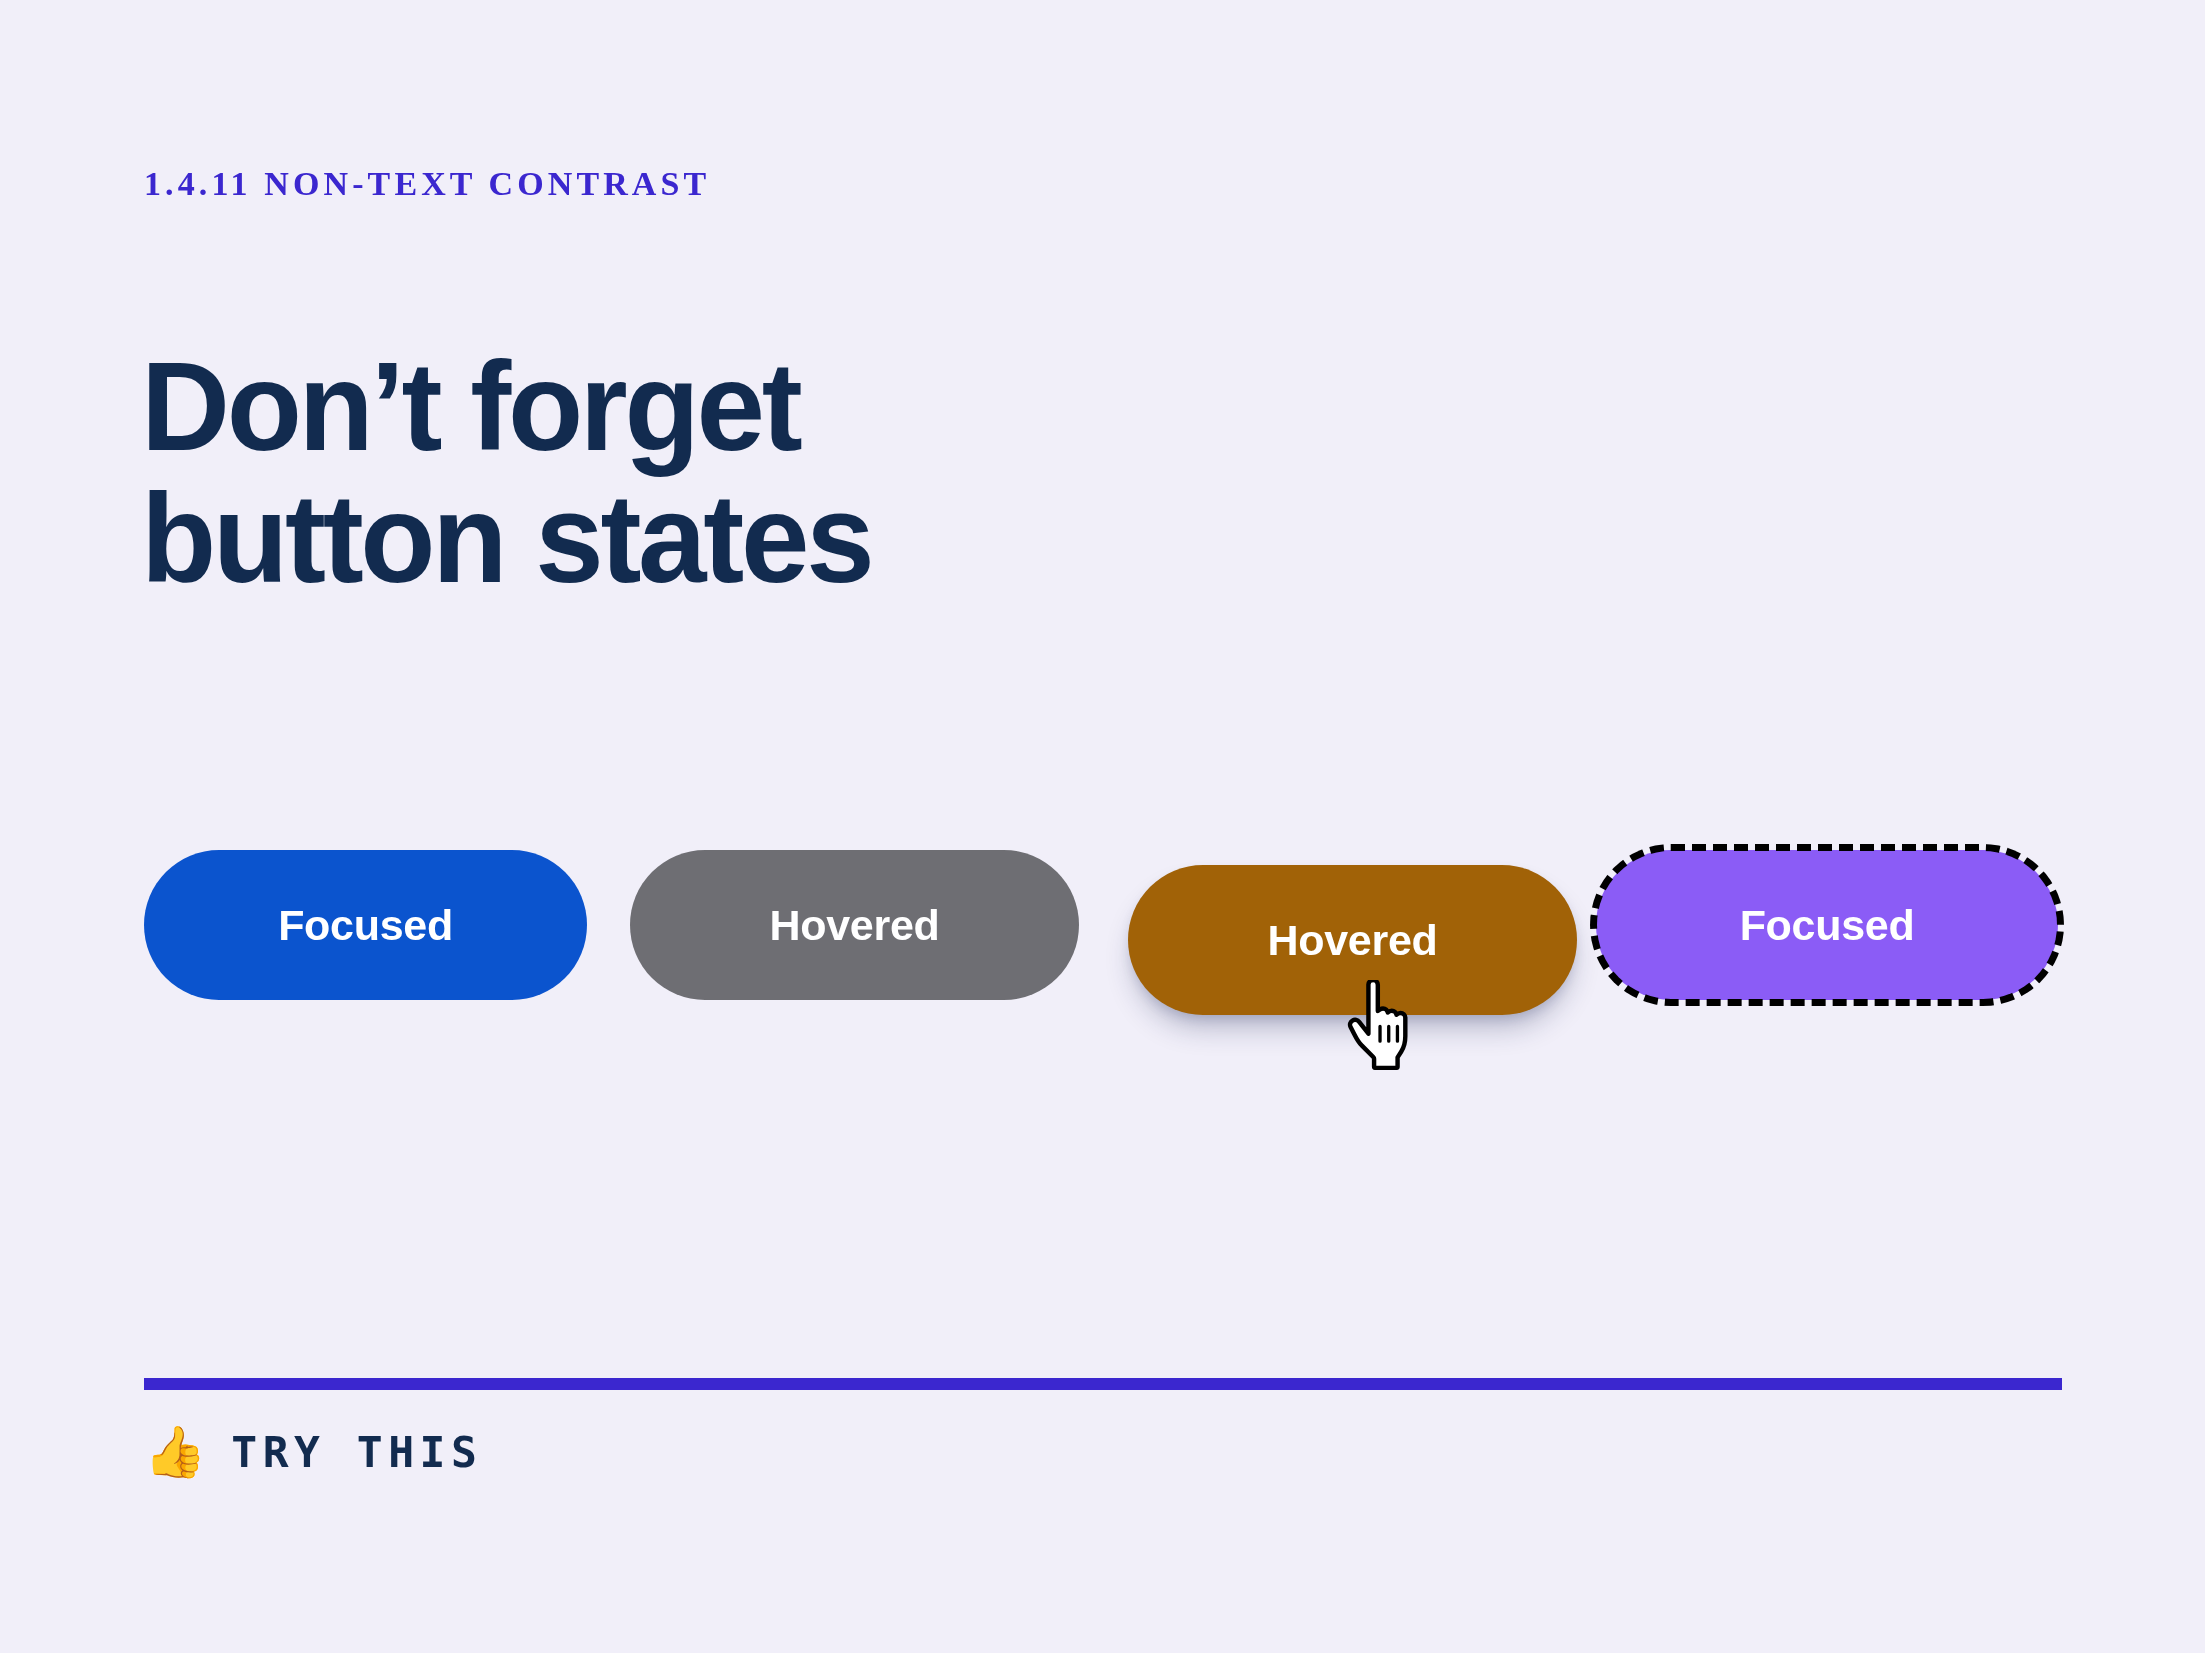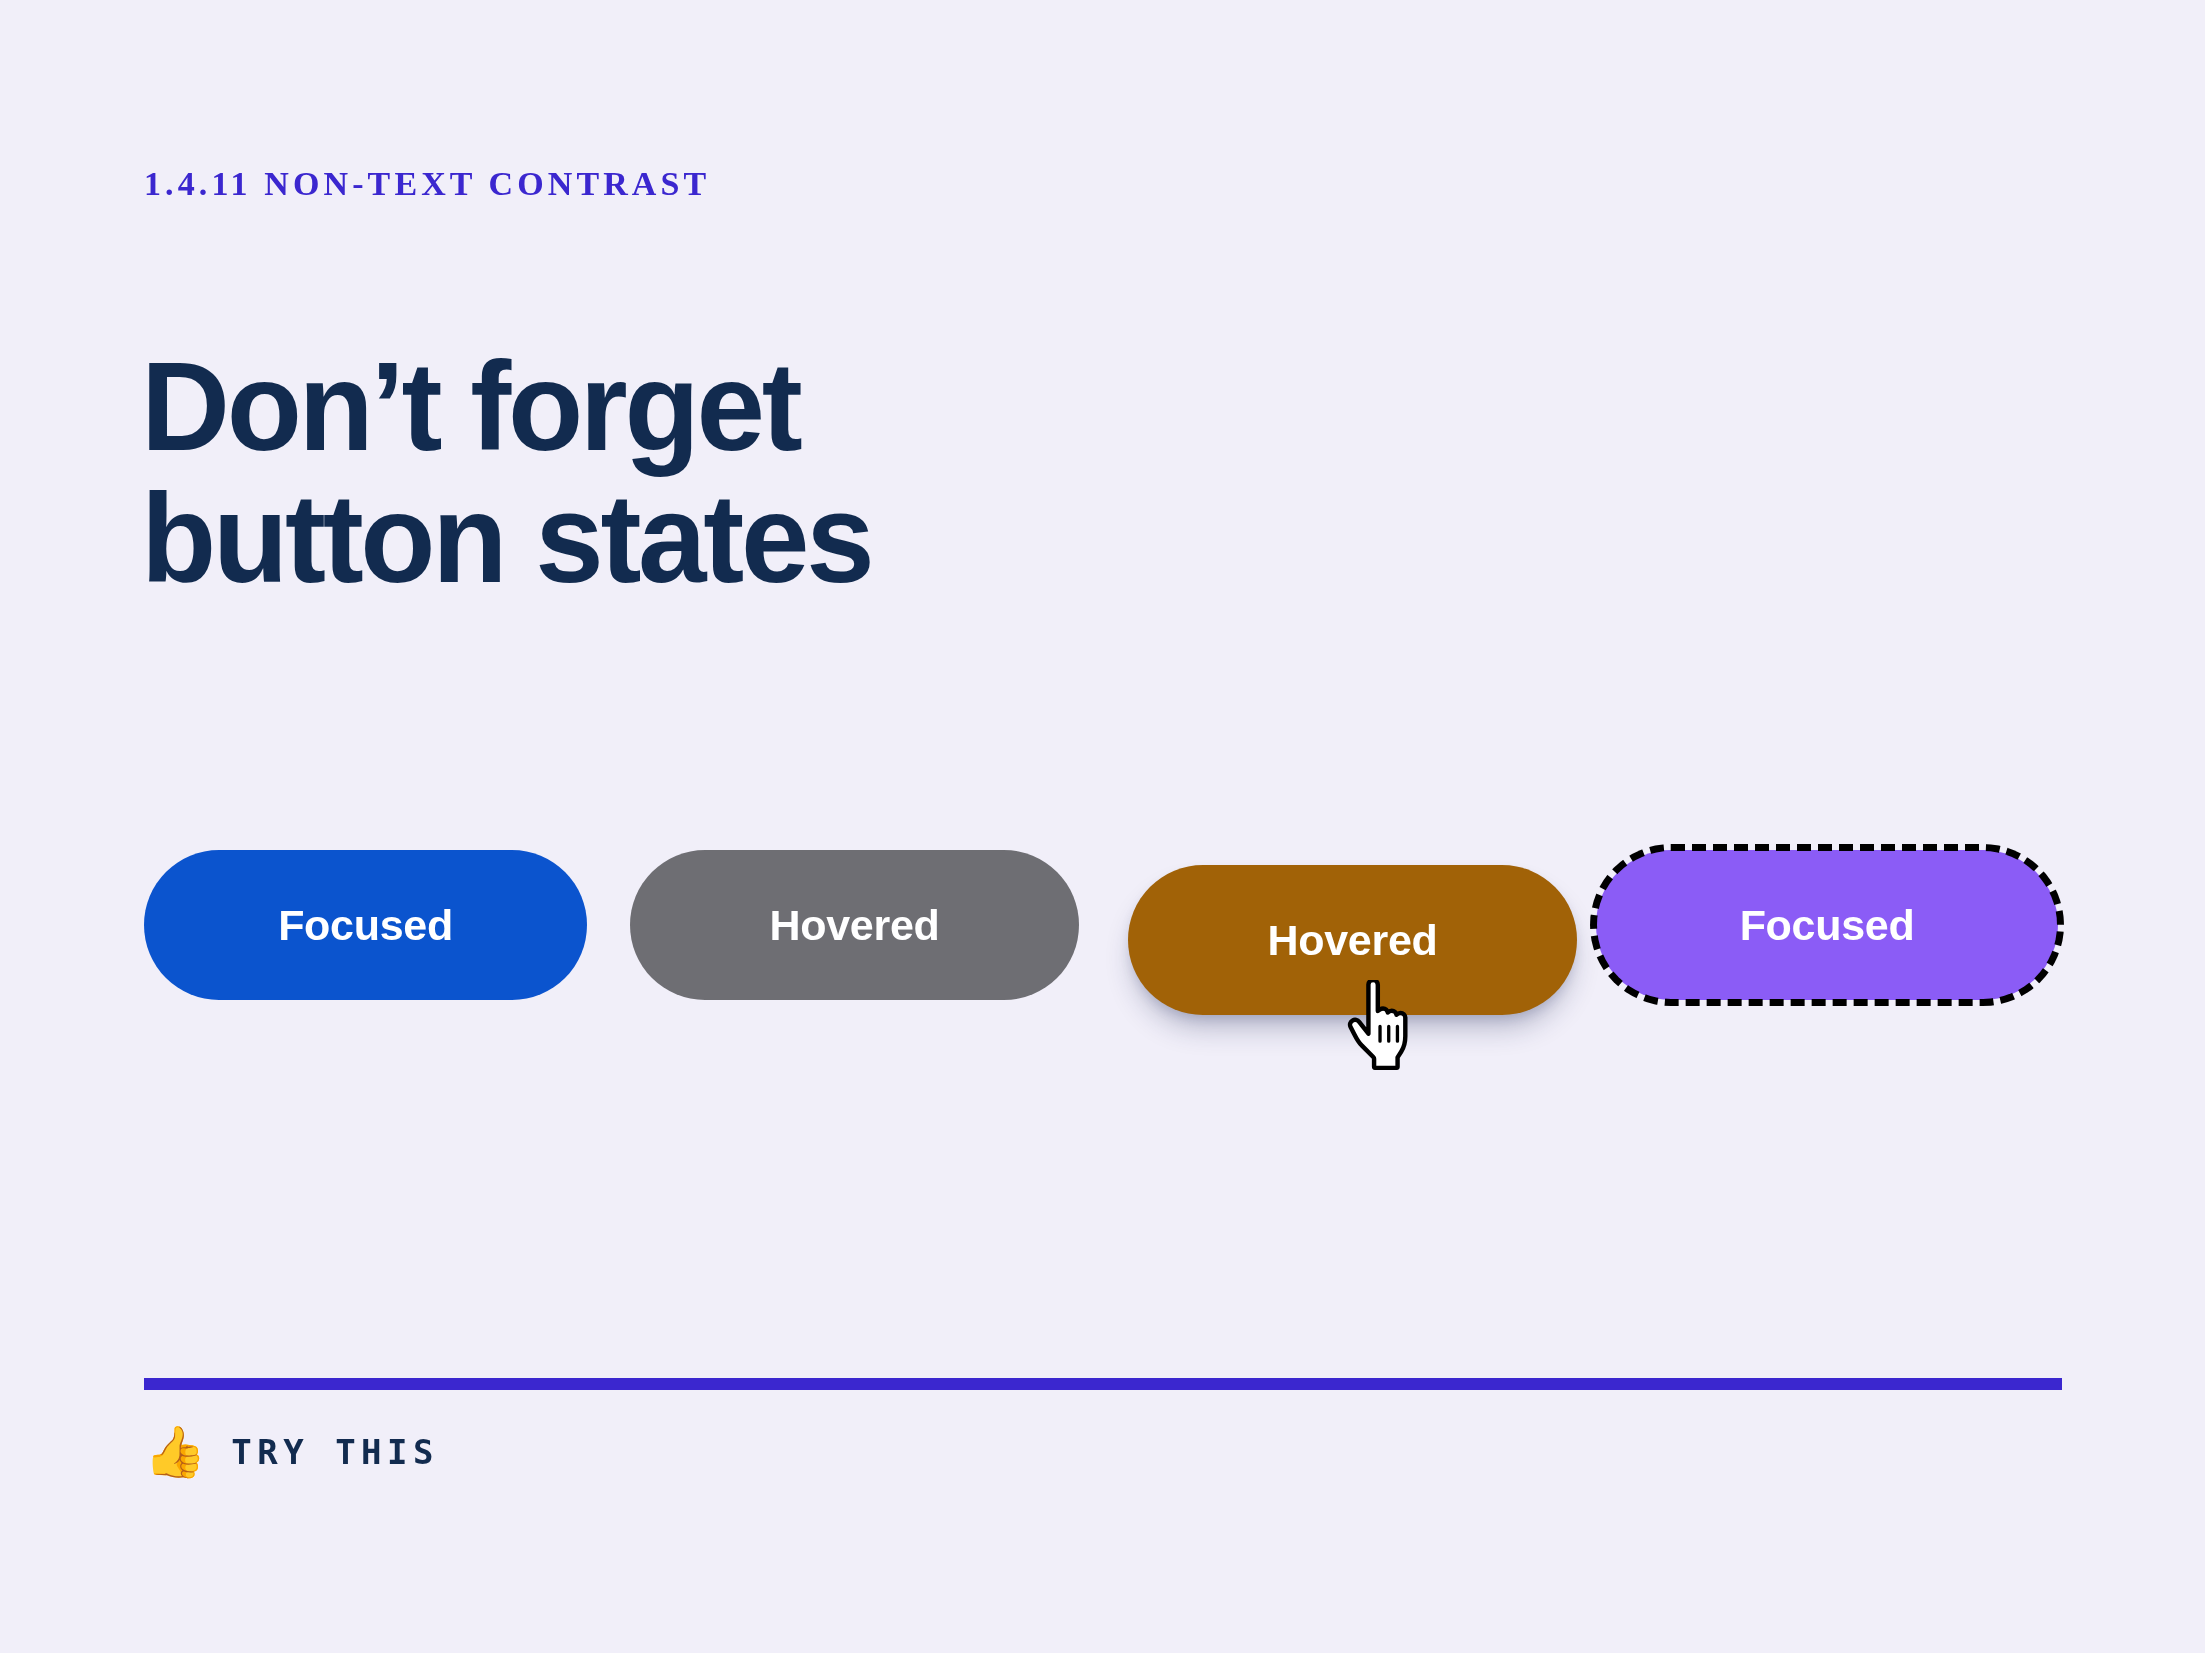--- a/index.html
+++ b/index.html
@@ -144,21 +144,21 @@
   }
 
   .footer-emoji {
     font-family: "DejaVu Sans", sans-serif;
     font-size: 50px;
     line-height: 1;
   }
 
   .footer-label {
     font-family: "DejaVu Sans Mono", monospace;
-    font-size: 34px;
+    font-size: 43px;
     font-weight: 700;
     letter-spacing: 5.5px;
     color: #122b4f;
     line-height: 1;
     white-space: nowrap;
   }
 </style>
 </head>
 <body>
 

